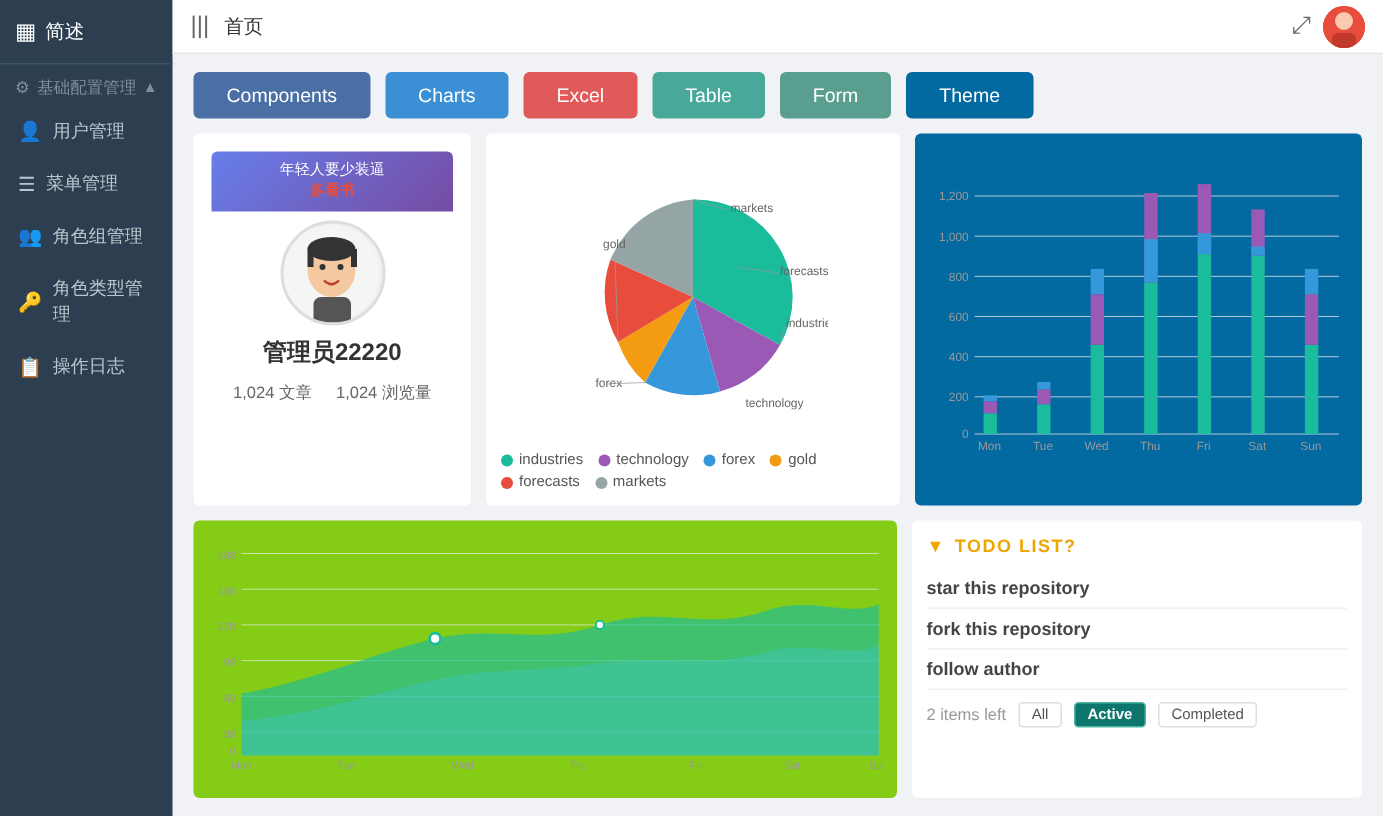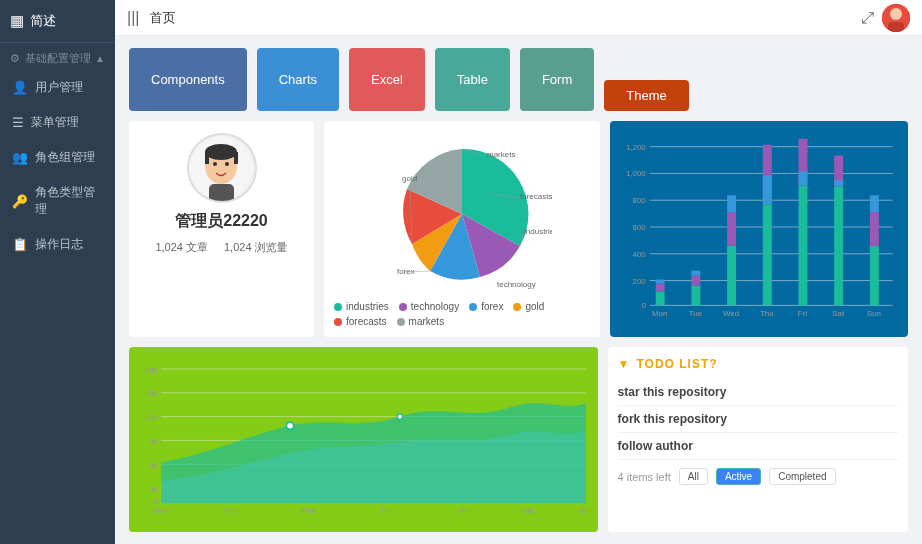--- a/index.html
+++ b/index.html
@@ -96,21 +96,21 @@
       font-size: 13px;
       cursor: pointer;
       color: #fff;
       font-weight: 500;
     }
     .nav-btn-components { background: #4a6fa5; }
     .nav-btn-charts { background: #3b8fd4; }
     .nav-btn-excel { background: #e05a5a; }
     .nav-btn-table { background: #48a99a; }
     .nav-btn-form { background: #5a9e8f; }
-    .nav-btn-theme { background: #c2410c; margin-top: 32px; }
+    .nav-btn-theme { background: #0369a1; }
 
     
     .charts-row {
       display: flex;
       gap: 10px;
       flex: 1;
       min-height: 0;
     }
 
     
@@ -247,21 +247,21 @@
     }
     .todo-footer-btn {
       padding: 2px 8px;
       border: 1px solid #ddd;
       border-radius: 3px;
       font-size: 10px;
       cursor: pointer;
       background: #fff;
       color: #555;
     }
-    .todo-footer-btn.active { background: #3b82f6; color: #fff; border-color: #48b8a0; }
+    .todo-footer-btn.active { background: #0f766e; color: #fff; border-color: #48b8a0; font-weight: bold; }
   </style>
 </head>
 <body>
 
 <div class="sidebar">
   <div class="sidebar-header">
     <span class="sidebar-header-icon">▦</span>
     <span>简述</span>
   </div>
 
@@ -317,20 +317,24 @@
       <button class="nav-btn nav-btn-charts">Charts</button>
       <button class="nav-btn nav-btn-excel">Excel</button>
       <button class="nav-btn nav-btn-table">Table</button>
       <button class="nav-btn nav-btn-form">Form</button>
       <button class="nav-btn nav-btn-theme">Theme</button>
     </div>
 
     <div class="charts-row">
 
       <div class="profile-card">
+        <div class="profile-banner">
+          <div>年轻人要少装逼</div>
+          <div style="color:#e74c3c;font-weight:bold;">多看书</div>
+        </div>
         <div class="profile-avatar">
           <svg viewBox="0 0 65 65" xmlns="http://www.w3.org/2000/svg">
             <circle cx="32" cy="32" r="32" fill="#f5f5f5"></circle>
 
             <ellipse cx="32" cy="30" rx="16" ry="18" fill="#f5c9a0"></ellipse>
 
             <ellipse cx="32" cy="16" rx="16" ry="8" fill="#333"></ellipse>
             <rect x="16" y="16" width="4" height="12" fill="#333"></rect>
             <rect x="45" y="16" width="4" height="12" fill="#333"></rect>
 
@@ -517,21 +521,21 @@
         <div class="todo-item">
           <span>star this repository</span>
         </div>
         <div class="todo-item">
           <span>fork this repository</span>
         </div>
         <div class="todo-item">
           <span>follow author</span>
         </div>
         <div class="todo-footer">
-          <span>4 items left</span>
+          <span>2 items left</span>
           <button class="todo-footer-btn">All</button>
           <button class="todo-footer-btn active">Active</button>
           <button class="todo-footer-btn">Completed</button>
         </div>
       </div>
 
     </div>
   </div>
 </div>
 

